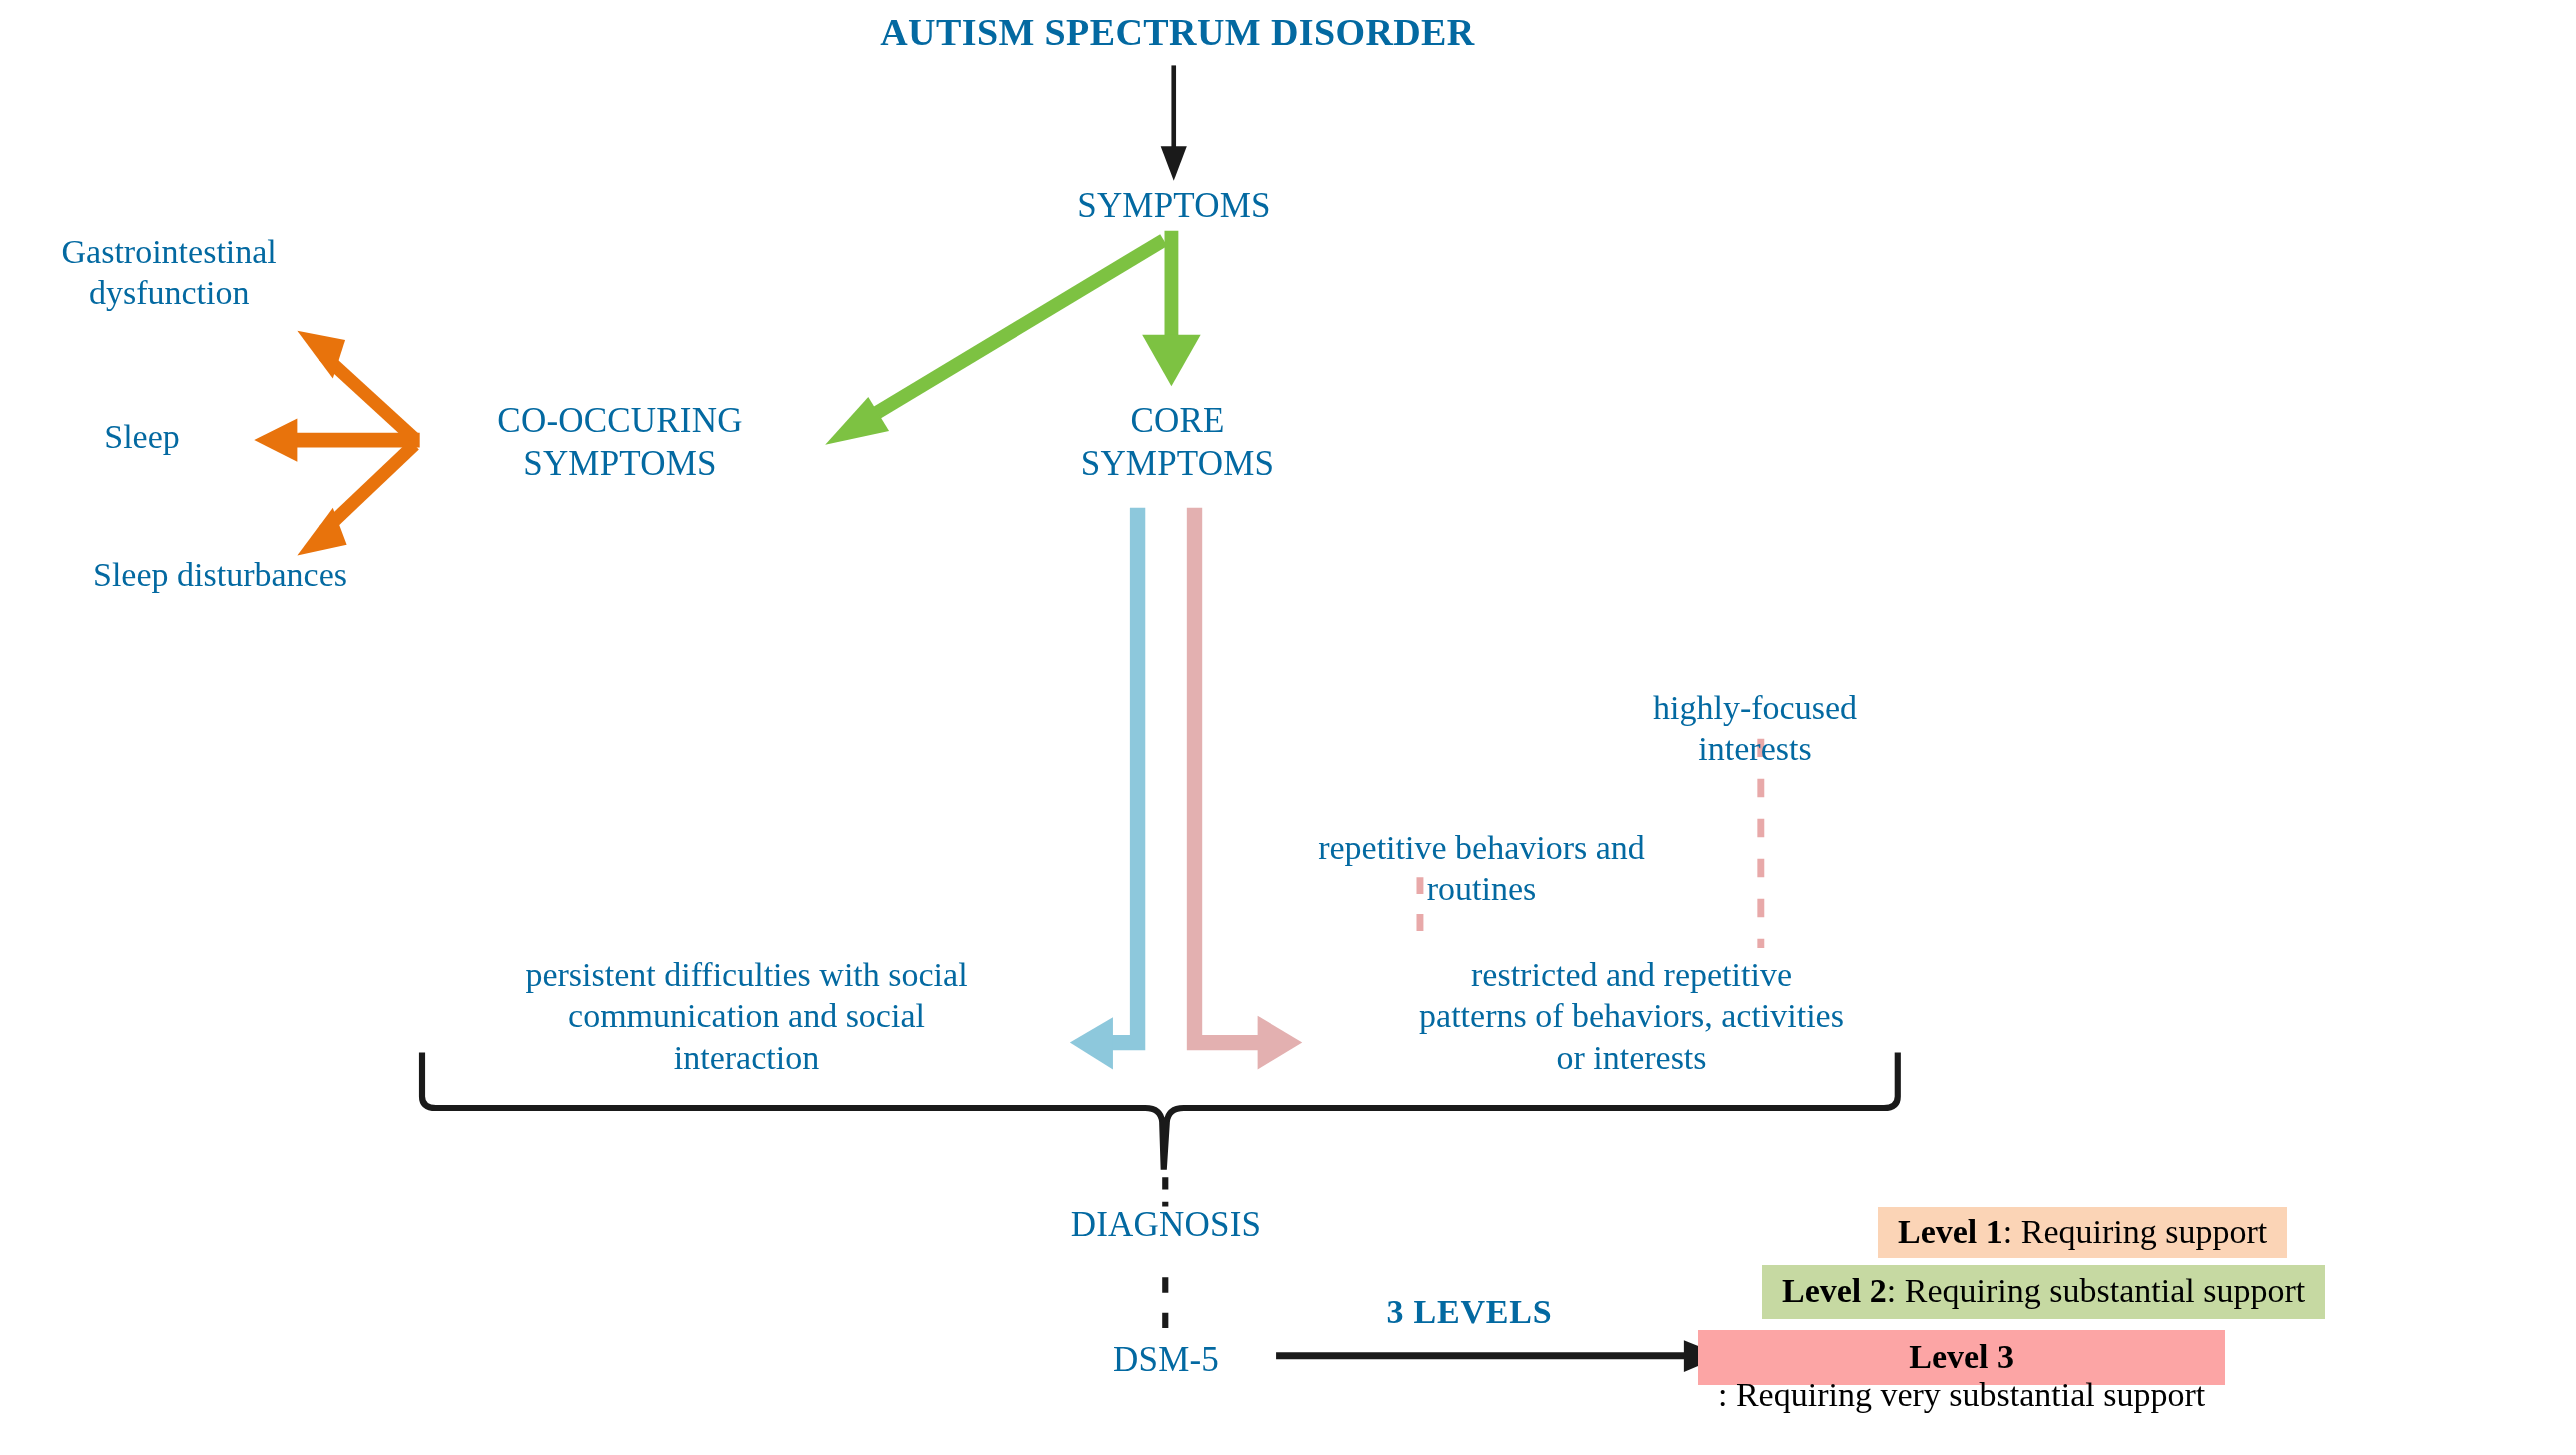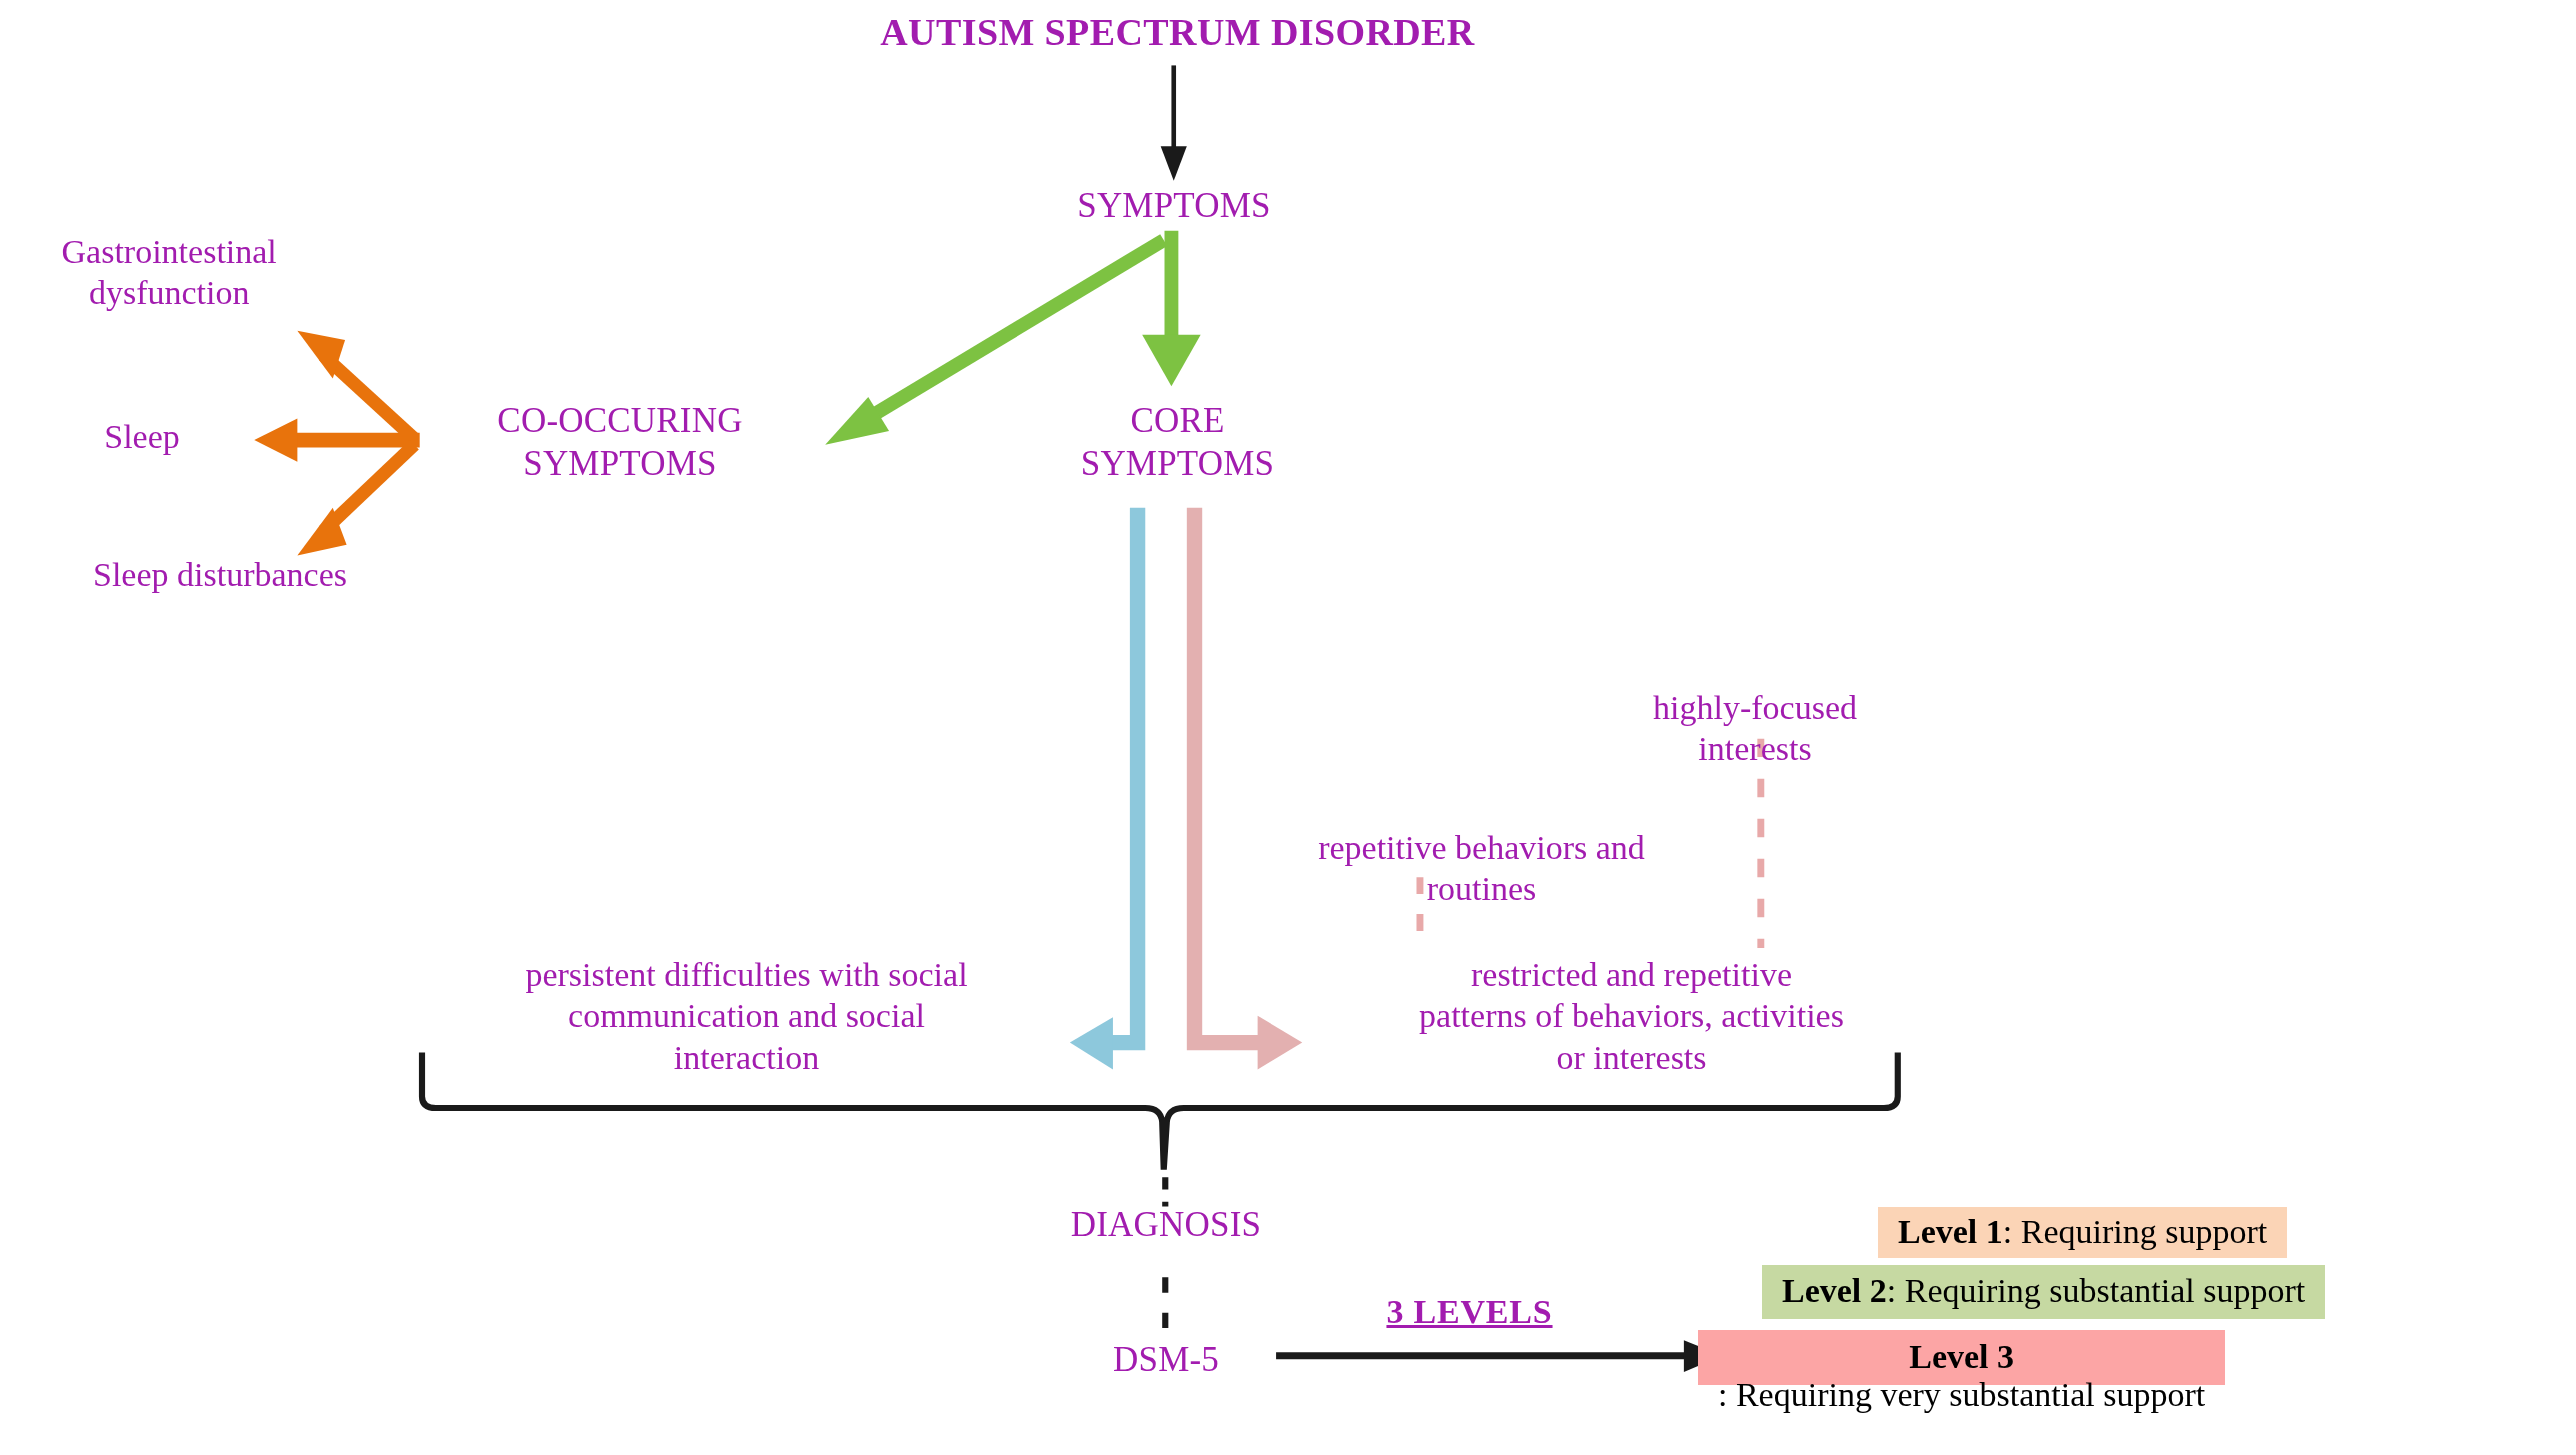--- a/index.html
+++ b/index.html
@@ -23,21 +23,21 @@
     left: 0;
     top: 0;
     width: 2576px;
     height: 1455px;
     pointer-events: none;
   }
   .lbl {
     position: absolute;
     line-height: 1.22;
     white-space: pre-line;
-    color: #a21caf;
+    color: #0369a1;
   }
   .center { text-align: center; }
 
   
   .t-title {
     font-size: 38px;
     font-weight: bold;
     letter-spacing: 0.4px;
   }
   .t-node {
@@ -171,21 +171,21 @@
 routines</div>
 
   <div class="lbl center t-body" style="left:1339px; top:954px; width:585px;">restricted and repetitive
 patterns of behaviors, activities
 or interests</div>
 
   <div class="lbl center t-node" style="left:993px; top:1204px; width:346px;">DIAGNOSIS</div>
 
   <div class="lbl center t-node" style="left:993px; top:1339px; width:346px;">DSM-5</div>
 
-  <div class="lbl center t-levels" style="left:1308px; top:1291px; width:323px;text-decoration:underline;">3 LEVELS</div>
+  <div class="lbl center t-levels" style="left:1308px; top:1291px; width:323px;">3 LEVELS</div>
 
   <div class="level-box" style="left: 1878px; top: 1207px; height: 51px; background: rgb(251, 212, 182);">
     <b>Level 1</b>
       <span>: Requiring support</span>
   </div>
 
   <div class="level-box" style="left: 1762px; top: 1265px; height: 54px; background: rgb(198, 217, 162);">
     <b>Level 2</b>
       <span>: Requiring substantial support</span>
   </div>

